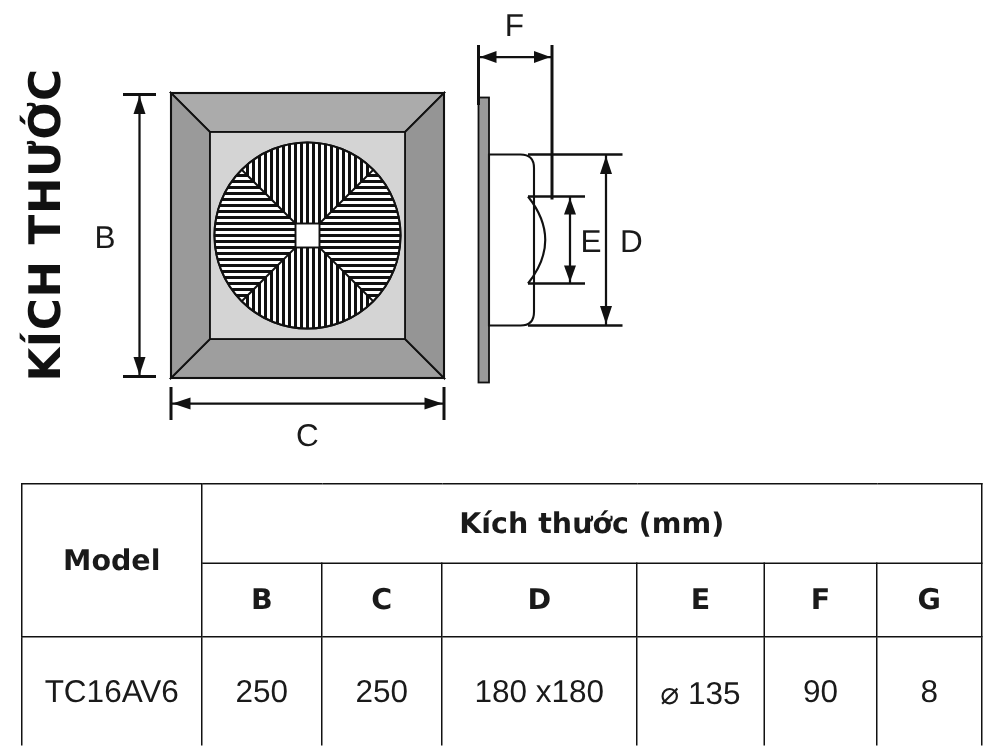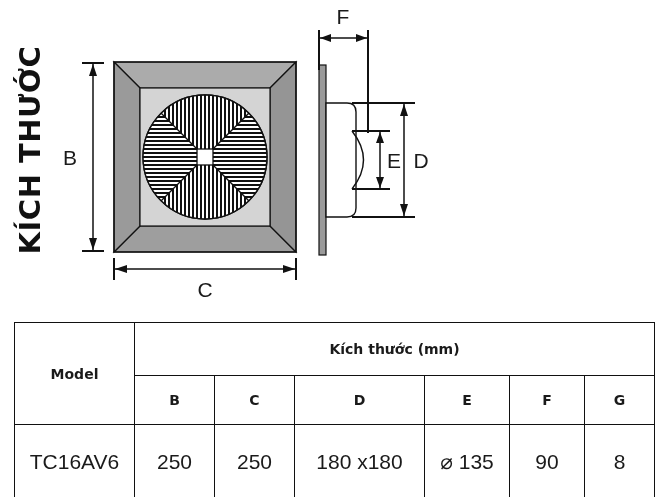--- a/index.html
+++ b/index.html
@@ -49,21 +49,21 @@
     background:#ffffff;
   }
   table.spec th, table.spec td{
     border:1.6px solid #111111;
     text-align:center;
     vertical-align:middle;
     padding:0;
   }
   table.spec th{
     font-weight:bold;
-    font-size:14px;
+    font-size:19px;
     font-family:"DejaVu Sans","Liberation Sans",sans-serif;
   }
   table.spec td{
     font-weight:normal;
     font-size:21px;
     font-family:"Liberation Sans","DejaVu Sans",sans-serif;
   }
   th.model-cell{font-size:20px;}
   th.group-head{height:52px;font-size:20px;}
   th.sub-head{height:48px;}

